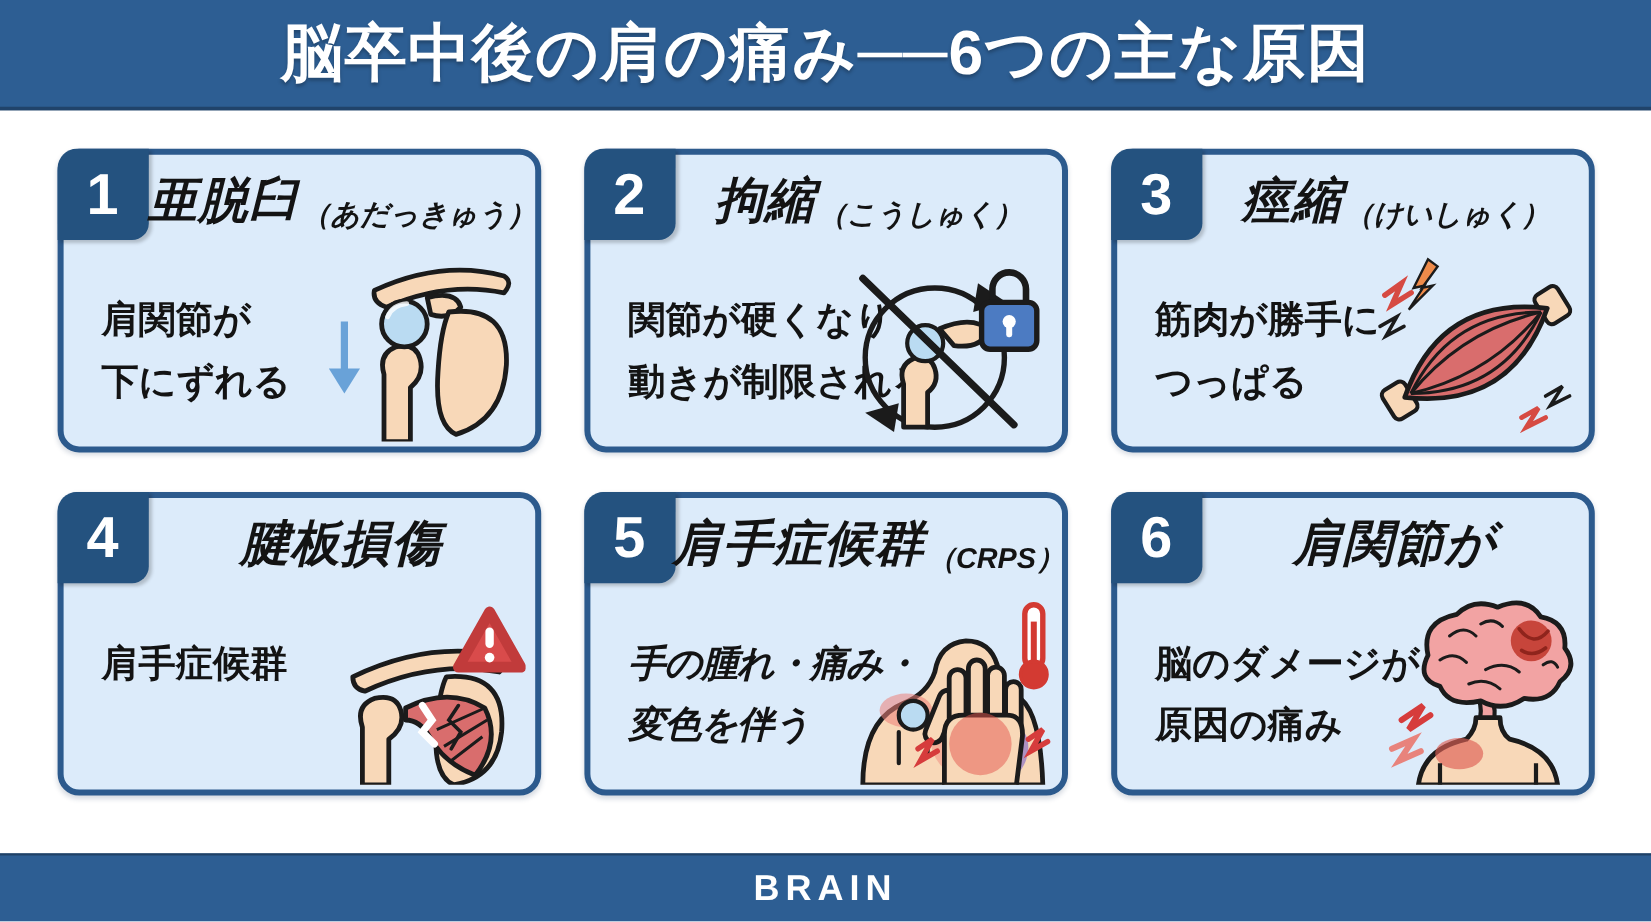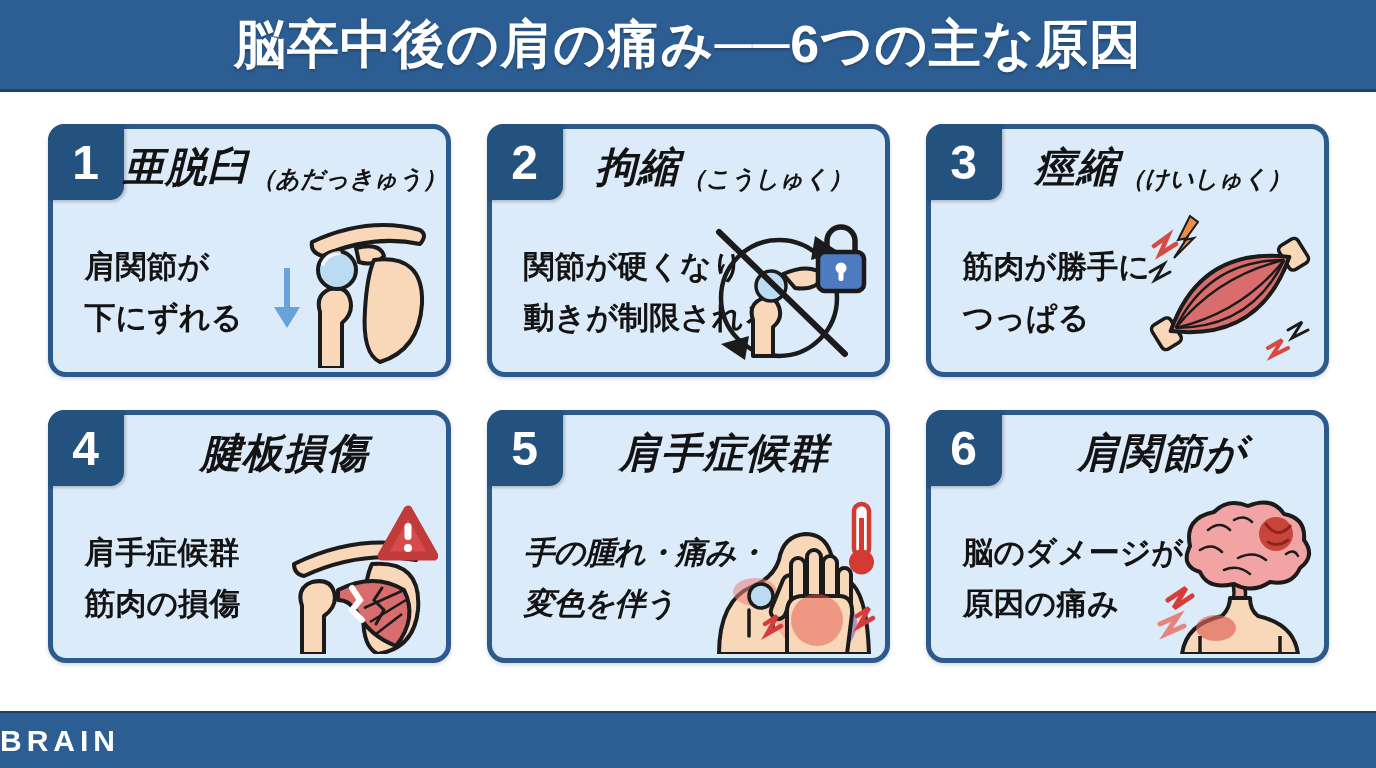--- a/index.html
+++ b/index.html
@@ -27,21 +27,21 @@
     letter-spacing: 1px;
     text-shadow: 0 2px 3px rgba(0,0,0,.25);
     white-space: nowrap;
   }
   .bottombar {
     position: absolute; left: 0; bottom: 0;
     width: 100%; height: 57px;
     background: var(--header-bg, #2d5e93);
     border-top: 2px solid rgba(0,0,0,.3);
     box-sizing: border-box;
-    display: flex; align-items: center; justify-content: flex-start;
+    display: flex; align-items: center; justify-content: center;
   }
   .bottombar .brand {
     color: #ffffff;
     font-size: 30px;
     font-weight: 800;
     letter-spacing: 5px;
   }
 
   
   .grid {
@@ -186,21 +186,20 @@
     <div class="card">
       <div class="badge">
         <span>4</span>
       </div>
       <div class="titlerow">
         <span class="kanji">腱板損傷</span>
         <span class="reading"></span>
       </div>
       <div class="desc">
         <div>肩手症候群</div>
-        <div>筋肉の損傷</div>
       </div>
       <svg class="illus" viewBox="0 0 178 158">
         <path d="M34 68 Q96 38 156 50 Q164 56 156 64 Q100 54 44 80 Q34 78 34 68 Z" fill="#f8d8b8" stroke="#1b1b1b" stroke-width="4" stroke-linejoin="round"></path>
         <path d="M112 68 Q162 64 158 114 Q154 152 118 158 Q100 150 104 108 Q106 80 112 68 Z" fill="#f8d8b8" stroke="#1b1b1b" stroke-width="4" stroke-linejoin="round"></path>
         <path d="M42 158 L42 110 Q36 92 52 86 Q70 82 74 96 Q78 110 64 120 L64 158 Z" fill="#f8d8b8" stroke="#1b1b1b" stroke-width="4" stroke-linejoin="round"></path>
         <path d="M78 94 Q114 76 144 94 Q158 122 136 150 Q110 140 98 118 Q90 104 78 104 Z" fill="#d96d6d" stroke="#1b1b1b" stroke-width="4" stroke-linejoin="round"></path>
         <path d="M144 94 L104 112 M146 104 L110 126 M142 118 L116 138" stroke="#1b1b1b" stroke-width="2.5"></path>
         <polyline points="92,92 100,104 92,114 102,124" stroke="#ffffff" stroke-width="6" fill="none" stroke-linecap="round"></polyline>
         <polyline points="122,92 114,104 124,114 116,128" stroke="#1b1b1b" stroke-width="3" fill="none" stroke-linecap="round"></polyline>
         <path d="M148 14 L174 60 L122 60 Z" fill="#d94b4b" stroke="#c13b3b" stroke-width="9" stroke-linejoin="round"></path>
@@ -208,20 +207,21 @@
         <circle cx="148" cy="52" r="4" fill="#ffffff"></circle>
       </svg>
     </div>
 
     <div class="card card5">
       <div class="badge">
         <span>5</span>
       </div>
       <div class="titlerow">
         <span class="kanji">肩手症候群</span>
+        <span class="reading">（CRPS）</span>
       </div>
       <div class="desc">
         <div>手の腫れ・痛み・</div>
         <div>変色を伴う</div>
       </div>
       <svg class="illus" viewBox="0 0 178 158">
         <path d="M20 158 Q20 104 54 90 Q74 82 80 64 Q84 40 106 38 Q126 38 132 58 Q136 76 148 84 Q168 94 170 158 Z" fill="#f8d8b8" stroke="#1b1b1b" stroke-width="4" stroke-linejoin="round"></path>
         <ellipse cx="56" cy="96" rx="22" ry="14" fill="#ec8078" opacity=".55"></ellipse>
         <circle cx="62" cy="100" r="12" fill="#badbf2" stroke="#1b1b1b" stroke-width="3.5"></circle>
         <path d="M50 114 L50 140 M74 112 L74 134 M84 92 L110 86" stroke="#1b1b1b" stroke-width="3.5" stroke-linecap="round"></path>

